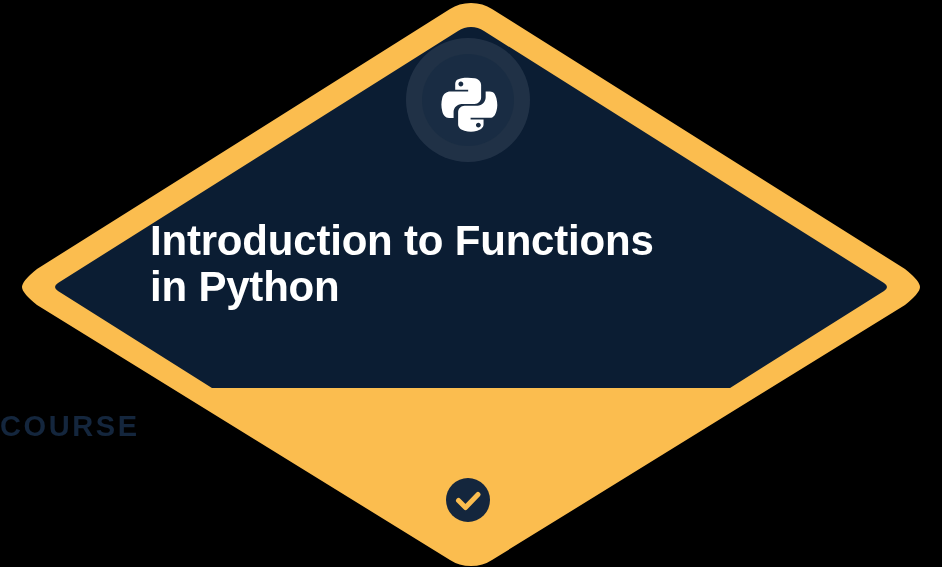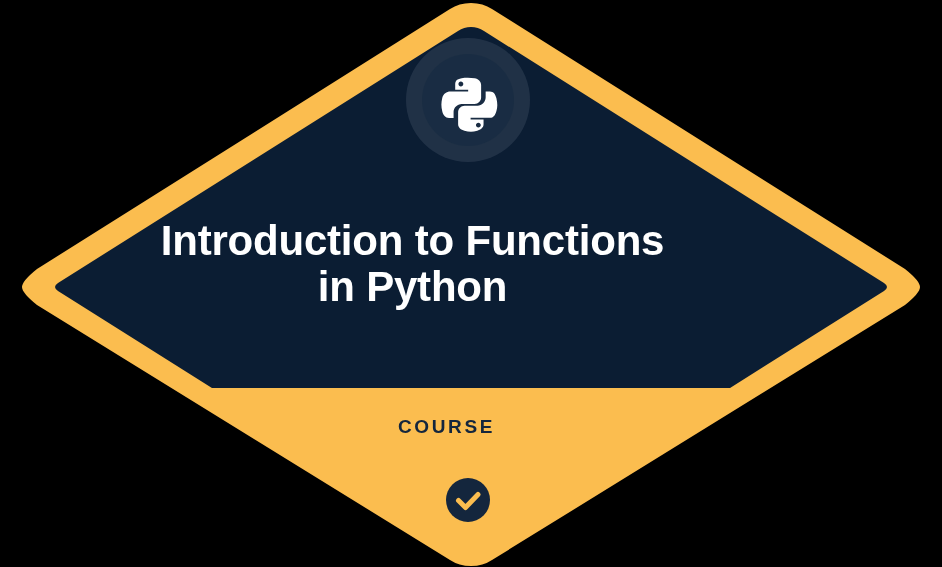--- a/index.html
+++ b/index.html
@@ -30,42 +30,41 @@
     width: 942px;
     height: 567px;
     display: block;
   }
 
   
   .overlay {
     position: absolute;
     left: 0;
     width: 825px;
-    text-align: center;
+    text-align: left;
     pointer-events: none;
   }
 
   #course-title {
     top: 218px;
     color: #FFFFFF;
     font-size: 42px;
     font-weight: bold;
     line-height: 46px;
     letter-spacing: -0.2px;
     padding: 0 150px;
     box-sizing: border-box;
   }
 
   #status-line-1, #status-line-2 {
     color: #14263D;
-    font-size: 19px;
+    font-size: 29px;
     font-weight: bold;
     letter-spacing: 2.6px;
     line-height: 35px;
-    margin-left: 34px;
   }
   #status-line-1 { top: 409px; }
   #status-line-2 { top: 444px; }
 </style>
 </head>
 <body>
 
 <div id="badge-stage">
 
   <svg id="badge-svg" viewBox="0 0 942 567" aria-hidden="true">

